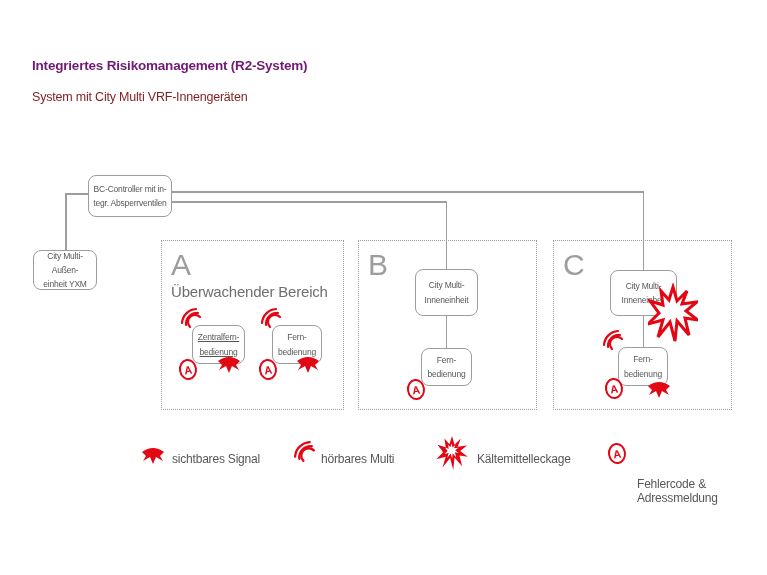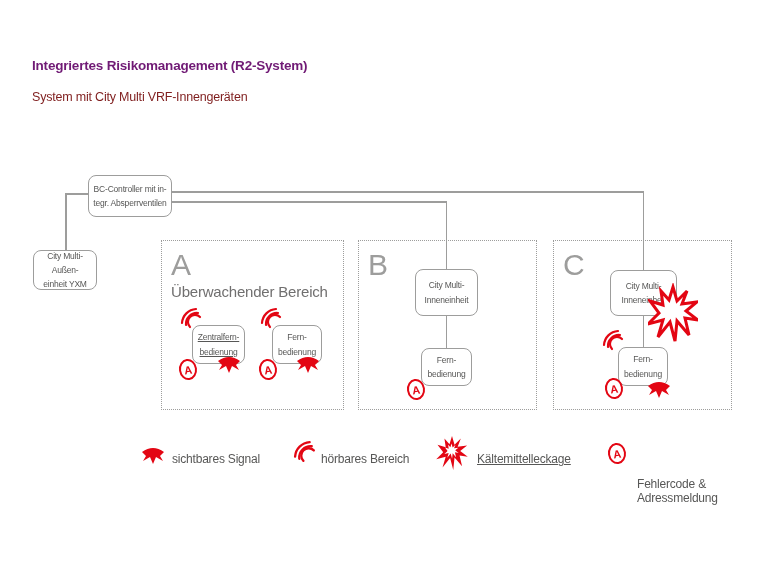--- a/index.html
+++ b/index.html
@@ -123,26 +123,26 @@
   </svg>
   <div class="legend-label" style="left:172px; top:452px;">sichtbares Signal</div>
 
   <svg class="icon" style="left:293px; top:440px;" width="25" height="25" viewBox="0 0 24 24">
     <g fill="none" stroke="#e30613" stroke-width="2.2" stroke-linecap="round">
       <path d="M2,16 A15,15 0 0 1 16,2"></path>
         <path d="M6,18 A11,11 0 0 1 18,6"></path>
         <path d="M10,20 A7,7 0 0 1 20,10"></path>
     </g>
   </svg>
-  <div class="legend-label" style="left:321px; top:452px;">hörbares Bereich</div>
+  <div class="legend-label" style="left:321px; top:452px;">hörbares Multi</div>
 
   <svg class="icon" style="left:436px; top:436px;" width="32" height="34" viewBox="0 0 50 54">
     <polygon points="25,0 29,14 39,4 34,17 49,15 38,24 50,33 37,31 41,48 29,34 27,54 22,35 10,50 15,33 0,37 11,26 2,14 15,18 13,4 21,13" fill="#e30613"></polygon>
     <g transform="translate(13,12) scale(0.45)">
       <polygon points="25,0 29,14 39,4 34,17 49,15 38,24 50,33 37,31 41,48 29,34 27,54 22,35 10,50 15,33 0,37 11,26 2,14 15,18 13,4 21,13" fill="#ffffff"></polygon>
     </g>
   </svg>
-  <div class="legend-label" style="left:477px; top:452px;text-decoration:underline;">Kältemittelleckage</div>
+  <div class="legend-label" style="left:477px; top:452px;">Kältemittelleckage</div>
 
   <div class="circled-a" style="left:608px; top:443px;">A</div>
   <div class="legend-label" style="left:637px; top:477px;">Fehlercode &amp; Adressmeldung</div>
 
 </div>
 
 </body></html>

